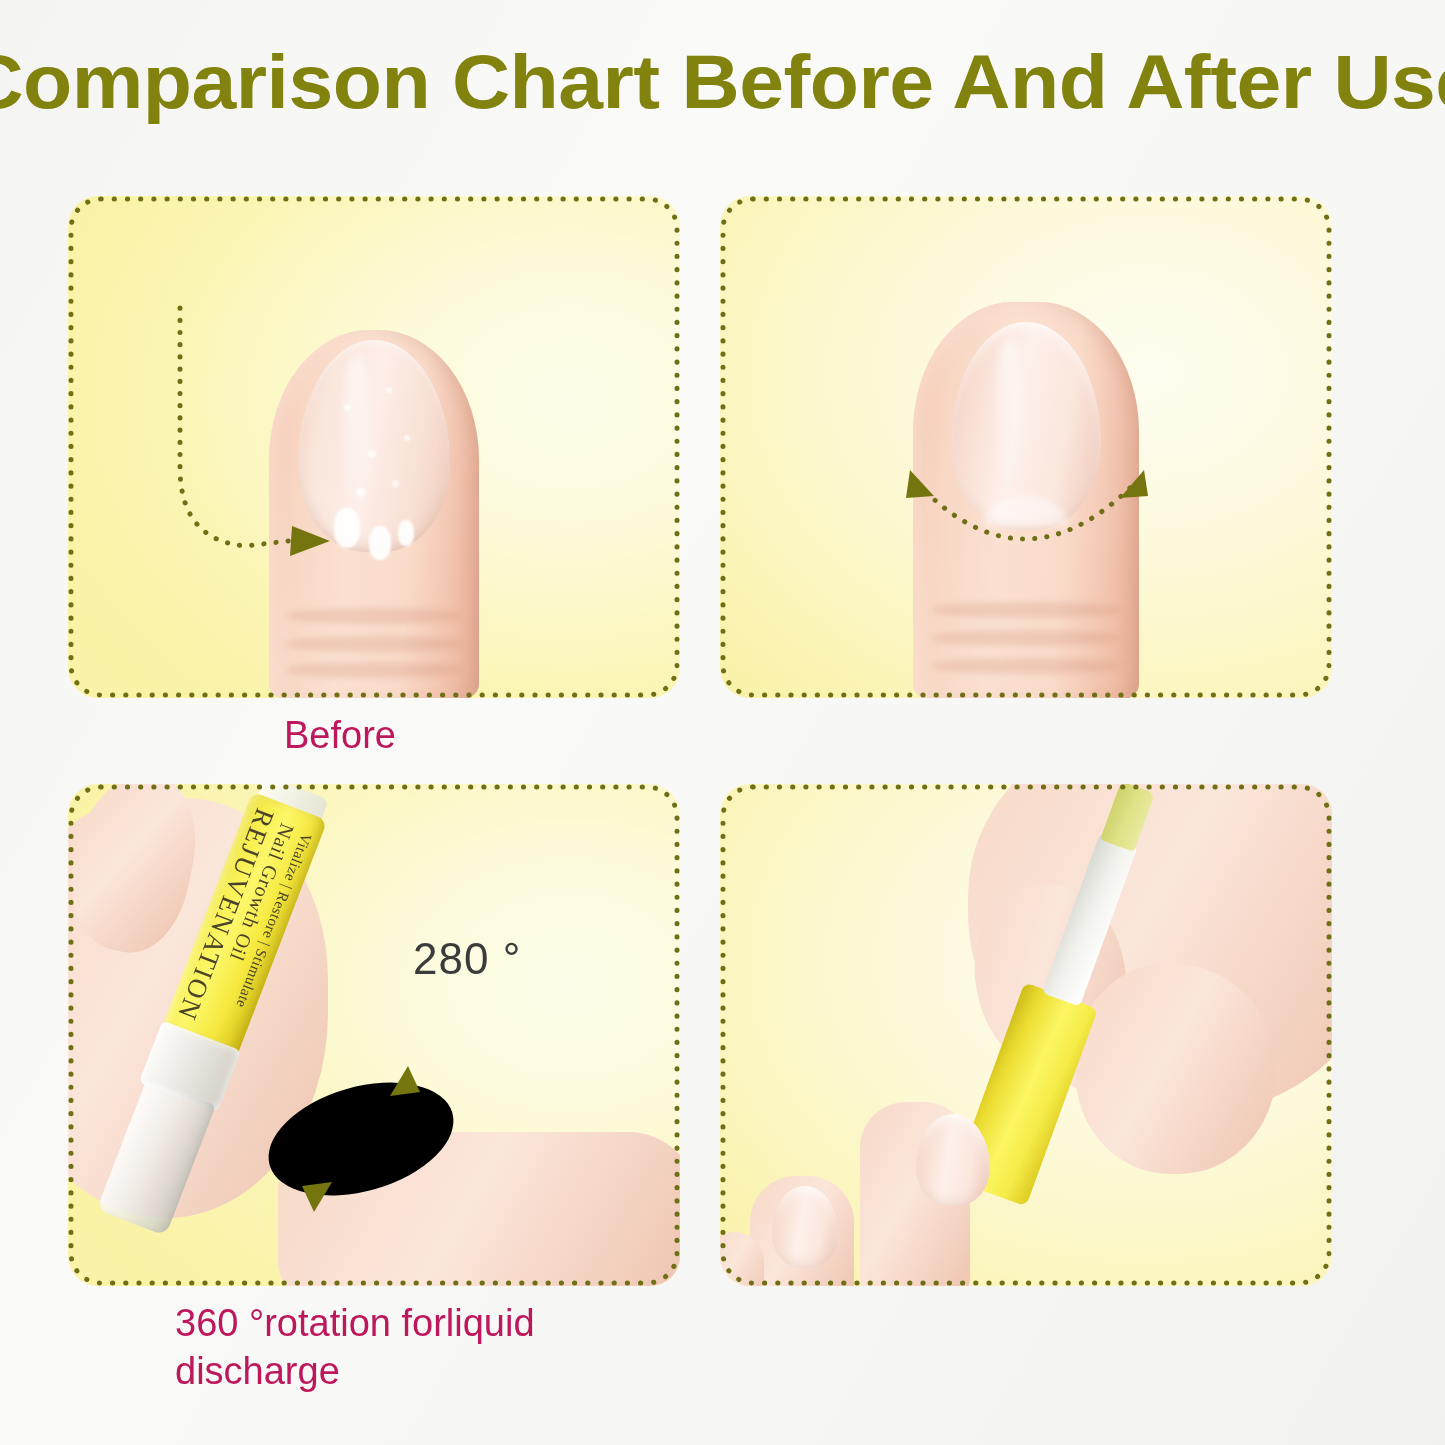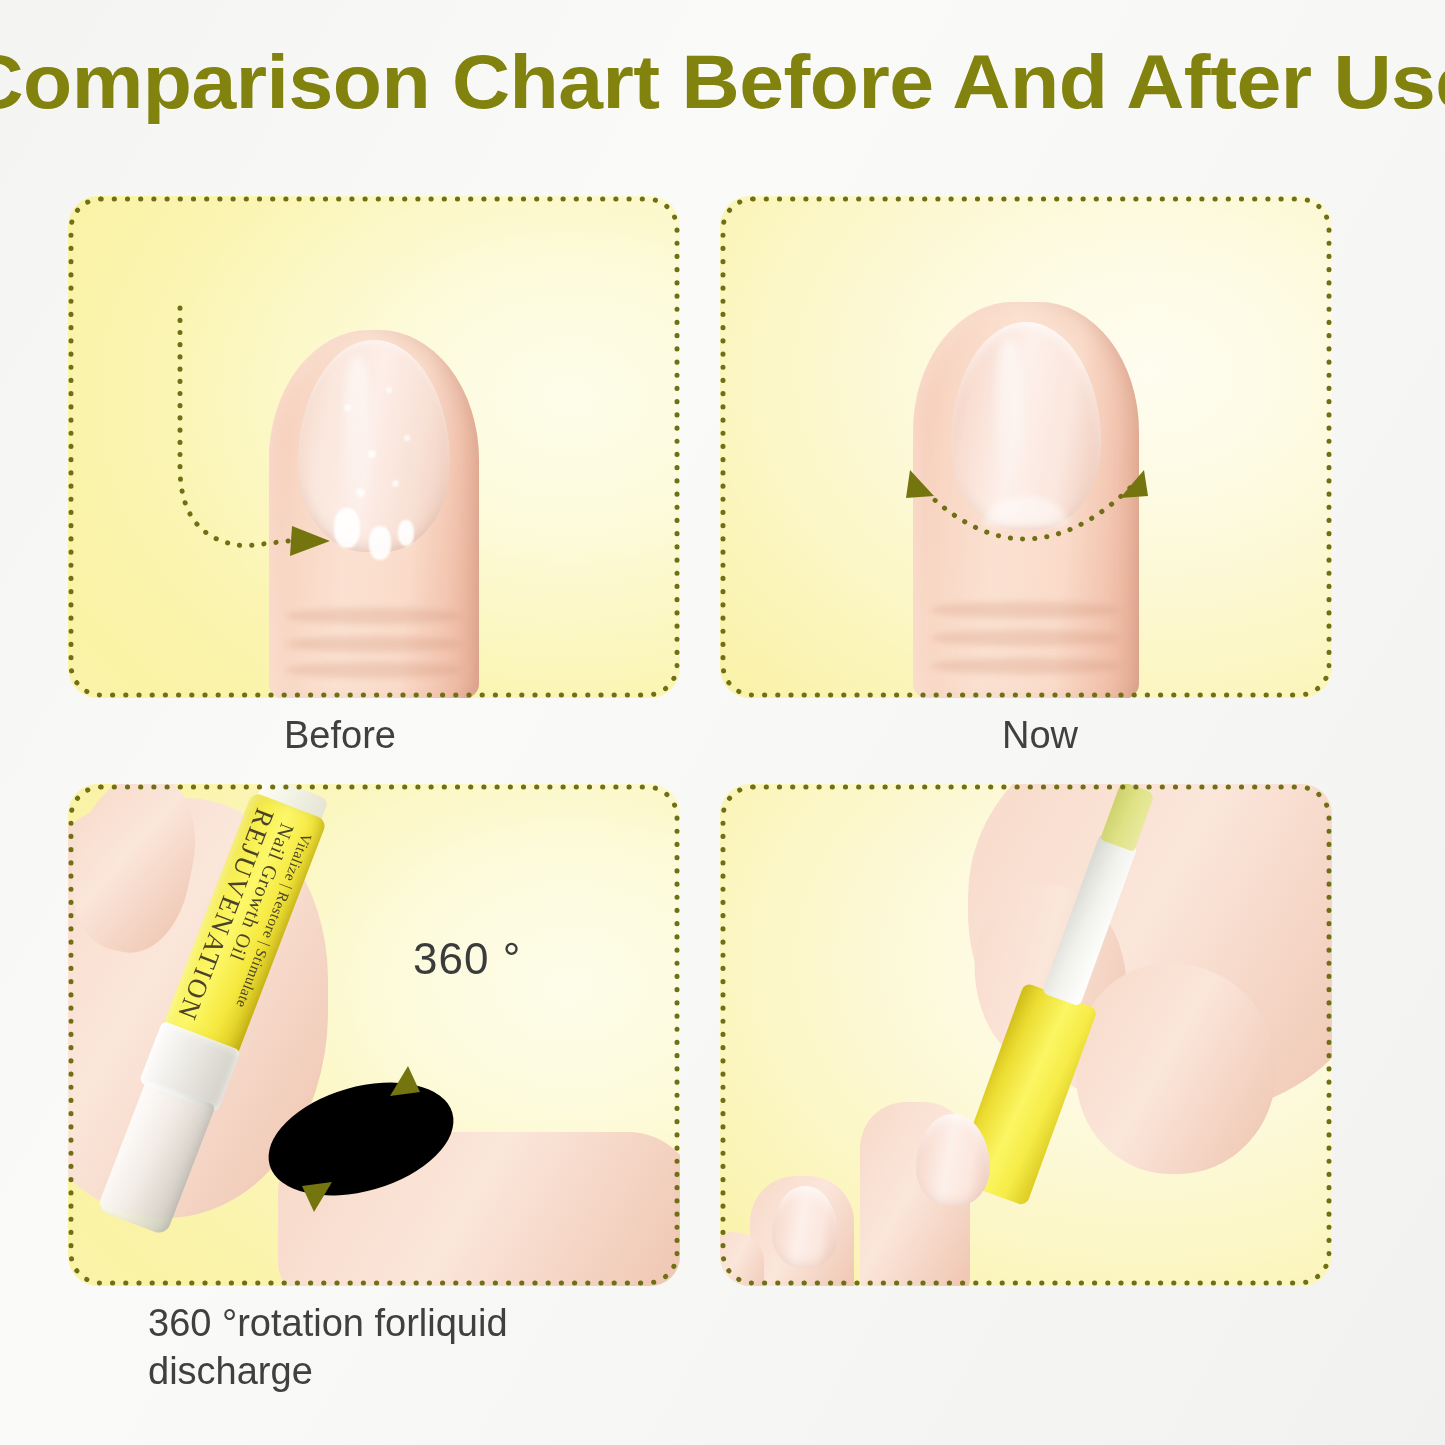--- a/index.html
+++ b/index.html
@@ -197,28 +197,28 @@
     background:linear-gradient(95deg,#ffffff,#f1f1ec 55%,#d8d8d2);
   }
   .pen2 .brush{
     position:absolute;top:370px;left:24px;width:36px;height:62px;border-radius:4px 4px 8px 8px;
     background:linear-gradient(95deg,#e9eaa0,#dfe286 50%,#cdd06a);
   }
 
   
   .caption{
     position:absolute;
-    color:#404040;
+    color:#be185d;
     font-size:38px;
     line-height:1.25;
     font-family:"Liberation Sans", sans-serif;
   }
   .cap-before{left:0;right:0;top:712px;text-align:center;width:680px;}
   .cap-now{left:690px;top:712px;text-align:center;width:700px;}
-  .cap-bl{left:148px;top:1300px;width:520px;}
+  .cap-bl{left:175px;top:1300px;width:520px;}
   .cap-br{left:766px;top:1300px;width:560px;}
 </style>
 </head>
 <body>
 
 <div class="page">
 
   <div class="title">Comparison Chart Before And After Use</div>
 
   <div class="grid">
@@ -297,21 +297,21 @@
           <div class="collar"></div>
           <div class="clear"></div>
         </div>
 
         <svg class="anno" viewBox="0 0 612 502">
           <ellipse class="dots" cx="293" cy="355" rx="95" ry="52" transform="rotate(-16 293 355)"></ellipse>
           <polygon class="head" points="340,282 322,312 352,308"></polygon>
           <polygon class="head" points="246,428 264,398 234,402"></polygon>
         </svg>
 
-        <div class="deg">360 °</div>
+        <div class="deg">280 °</div>
 
         <svg class="frame" viewBox="0 0 612 502" preserveAspectRatio="none">
           <rect x="3" y="3" width="606" height="496" rx="30" ry="30"></rect>
         </svg>
       </div>
     </div>
 
     <div class="cell br">
       <div class="panel warm">
 
@@ -333,16 +333,15 @@
 
         <svg class="frame" viewBox="0 0 612 502" preserveAspectRatio="none">
           <rect x="3" y="3" width="606" height="496" rx="30" ry="30"></rect>
         </svg>
       </div>
     </div>
 
   </div>
 
   <div class="caption cap-before">Before</div>
-  <div class="caption cap-now">Now</div>
   <div class="caption cap-bl">360 °rotation forliquid discharge</div>
 
 </div>
 
 </body></html>

